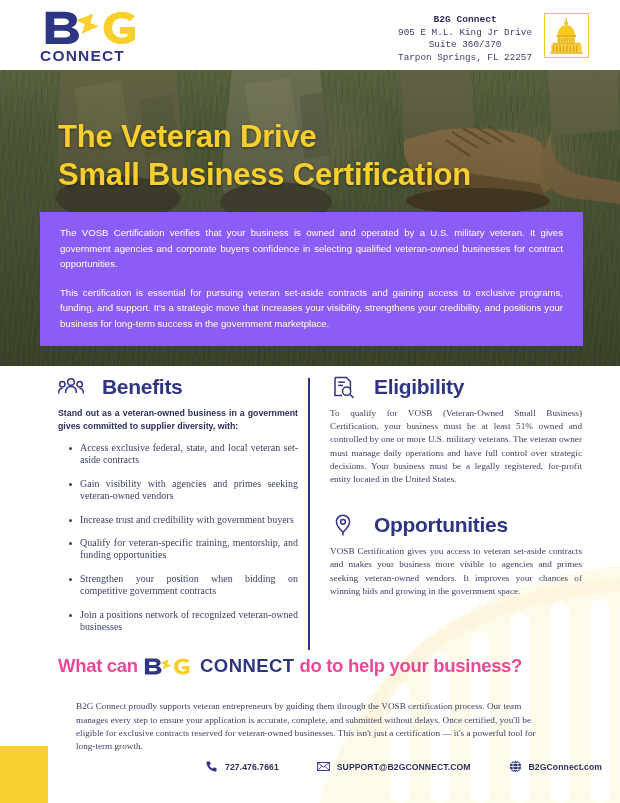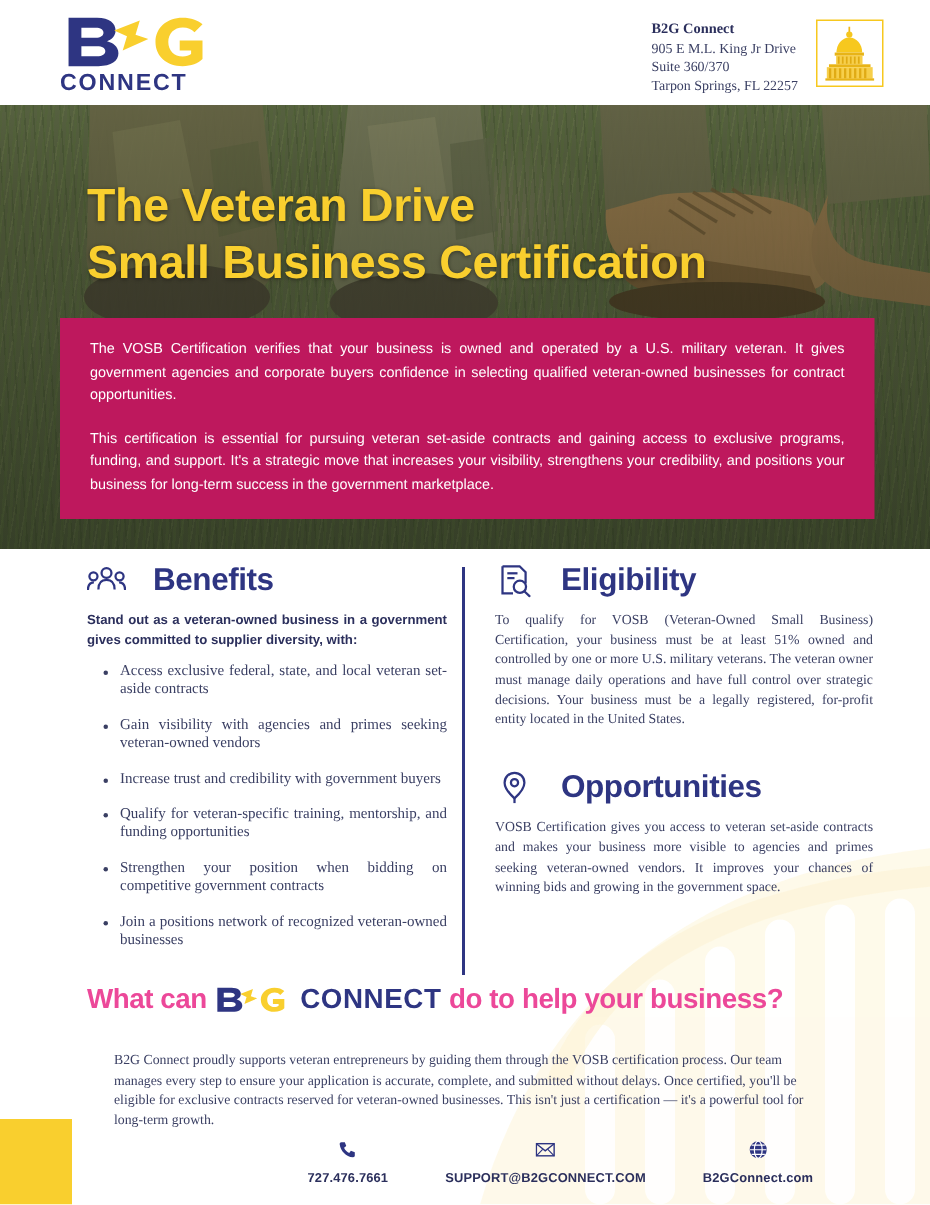--- a/index.html
+++ b/index.html
@@ -36,25 +36,25 @@
     font-size: 15.5px;
     font-weight: bold;
     letter-spacing: 1.2px;
     color: #2e3582;
     margin-top: 1px;
     font-family: "Liberation Sans", sans-serif;
   }
   .addr-block {
     position: absolute;
     right: 88px; top: 14px;
-    text-align: left;
+    text-align: center;
     color: #3a3f63;
     font-size: 9.3px;
     line-height: 12.6px;
-    font-family: Liberation Serif, serif;
+    font-family: Liberation Mono, monospace;
   }
   .addr-name {
     font-weight: bold;
     color: #2b2f5c;
     font-size: 9.6px;
   }
   .capitol-badge {
     position: absolute;
     right: 31px; top: 13px;
     width: 45px; height: 45px;
@@ -112,21 +112,21 @@
     font-family: "Liberation Sans", sans-serif;
   }
 
   
   .intro-box {
     position: absolute;
     left: 40px; top: 212px;
     width: 543px;
     padding: 13px 20px 14px 20px;
     box-sizing: border-box;
-    background: #be185d;
+    background: #8b5cf6;
     color: #ffffff;
     z-index: 3;
   }
   .intro-box p {
     margin: 0;
     font-size: 9.6px;
     line-height: 15.6px;
     text-align: justify;
     font-family: "Liberation Sans", sans-serif;
   }
@@ -284,21 +284,20 @@
   }
   .f-item {
     display: flex;
     align-items: center;
     gap: 7px;
     color: #2b2f5c;
     font-size: 8.6px;
     font-weight: bold;
     letter-spacing: .1px;
     font-family: "Liberation Sans", sans-serif;
-    flex-direction: column;
   }
   .f-icon { width: 13px; height: 13px; flex: 0 0 13px; }
 </style>
 </head>
 <body>
 
 <div class="header">
 
   <div class="logo-block">
     <svg class="logo-mark" viewBox="0 0 120 40">

